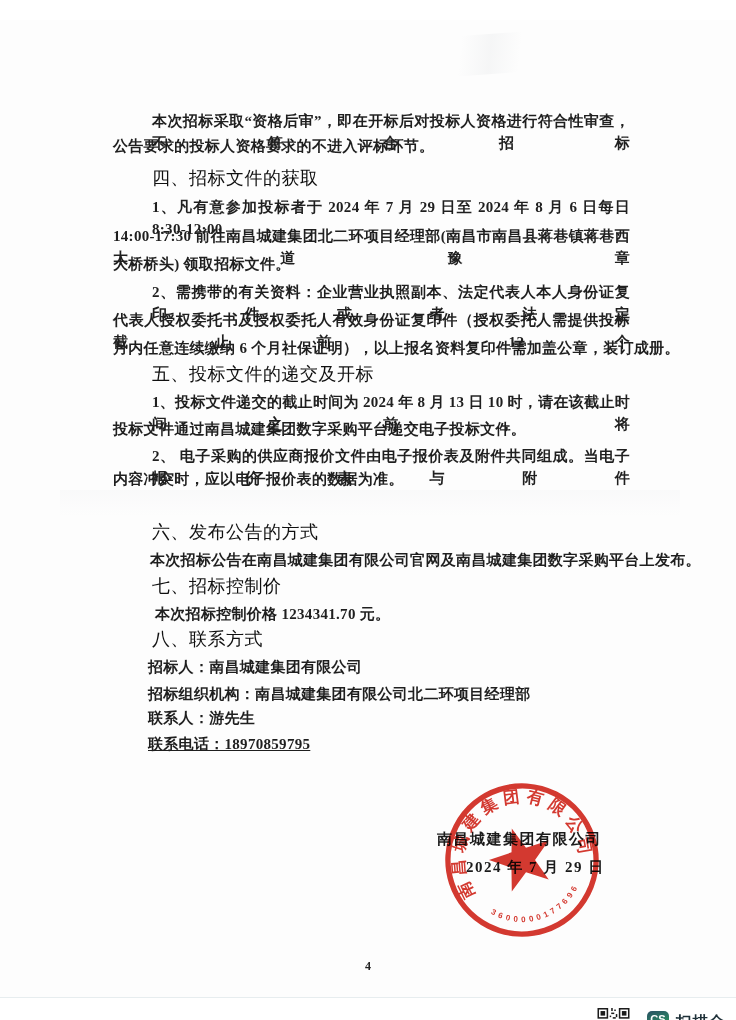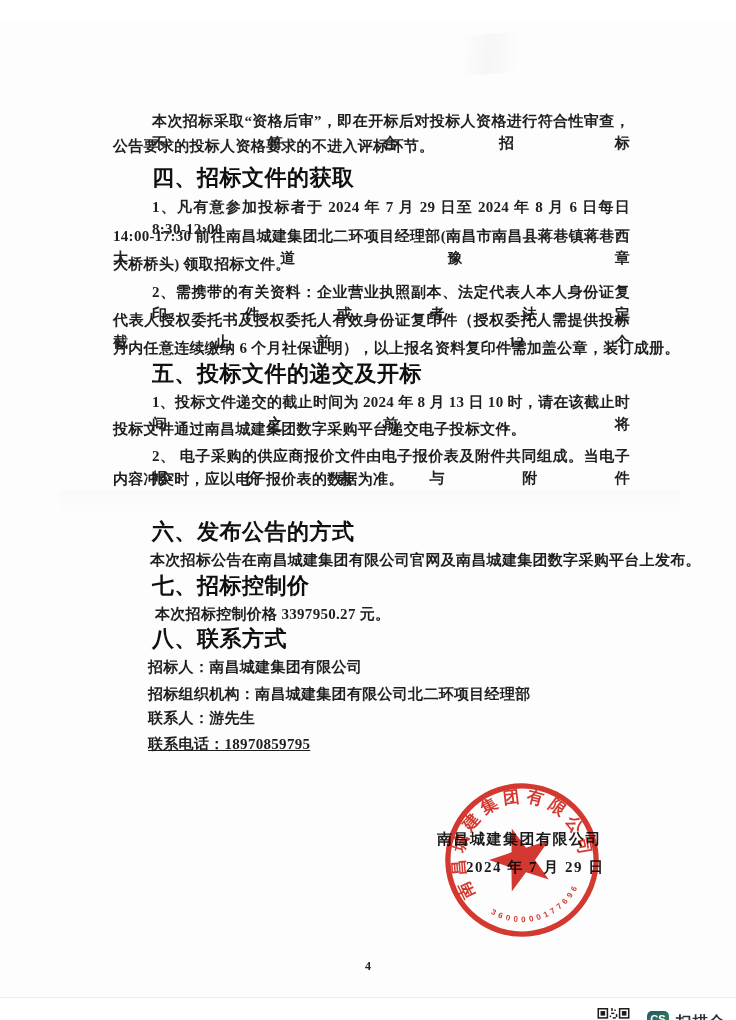--- a/index.html
+++ b/index.html
@@ -12,21 +12,21 @@
        transform:rotate(-4deg);}
   .artifact-band{position:absolute;left:60px;top:470px;width:620px;height:26px;
        background:linear-gradient(180deg,rgba(150,160,170,.04),rgba(0,0,0,0));}
   .page-edge{position:absolute;left:0;top:977px;width:736px;height:1px;background:#e7edef;}
   .page-below{position:absolute;left:0;top:978px;width:736px;height:42px;background:#ffffff;}
 
   
   .ln{position:absolute;font-size:15px;line-height:22px;color:#1f1f1f;font-weight:600;
       letter-spacing:.3px;white-space:nowrap;}
   .str{white-space:normal;text-align:justify;text-align-last:justify;text-justify:inter-character;}
-  .h{font-size:22px;font-weight:700;color:#101010;letter-spacing:.5px;}
+  .h{font-size:18px;font-weight:400;color:#101010;letter-spacing:.5px;}
 
   
   .seal{position:absolute;left:438px;top:756px;width:168px;height:168px;
         transform:rotate(-18deg);mix-blend-mode:multiply;opacity:.92;z-index:3;}
   .seal svg{width:100%;height:100%;}
   .seal-overlay{position:absolute;z-index:2;color:#1b1b1b;font-weight:600;white-space:nowrap;}
   .ov-company{left:437px;top:810px;font-size:15px;letter-spacing:1.5px;}
   .ov-date{left:466px;top:838px;font-size:15px;letter-spacing:1.5px;}
 
   .page-num{position:absolute;left:0;top:939px;width:736px;text-align:center;
@@ -62,21 +62,21 @@
     <div class="ln str" style="left:113px;top:289px;width:517px;">代表人授权委托书及授权委托人有效身份证复印件（授权委托人需提供投标截止前 12 个</div>
     <div class="ln" style="left:113px;top:317px;">月内任意连续缴纳 6 个月社保证明），以上报名资料复印件需加盖公章，装订成册。</div>
     <div class="ln h" style="left:152px;top:343px;">五、投标文件的递交及开标</div>
     <div class="ln str" style="left:152px;top:371px;width:478px;">1、投标文件递交的截止时间为 2024 年 8 月 13 日 10 时，请在该截止时间之前，将</div>
     <div class="ln" style="left:113px;top:398px;">投标文件通过南昌城建集团数字采购平台递交电子投标文件。</div>
     <div class="ln str" style="left:152px;top:425px;width:478px;">2、 电子采购的供应商报价文件由电子报价表及附件共同组成。当电子报价表与附件</div>
     <div class="ln" style="left:113px;top:448px;">内容冲突时，应以电子报价表的数据为准。</div>
     <div class="ln h" style="left:152px;top:501px;">六、发布公告的方式</div>
     <div class="ln" style="left:150px;top:529px;">本次招标公告在南昌城建集团有限公司官网及南昌城建集团数字采购平台上发布。</div>
     <div class="ln h" style="left:152px;top:555px;">七、招标控制价</div>
-    <div class="ln" style="left:155px;top:583px;">本次招标控制价格 3397950.27 元。</div>
+    <div class="ln" style="left:155px;top:583px;">本次招标控制价格 1234341.70 元。</div>
     <div class="ln h" style="left:152px;top:608px;">八、联系方式</div>
     <div class="ln" style="left:148px;top:636px;">招标人：南昌城建集团有限公司</div>
     <div class="ln" style="left:148px;top:663px;">招标组织机构：南昌城建集团有限公司北二环项目经理部</div>
     <div class="ln" style="left:148px;top:687px;">联系人：游先生</div>
     <div class="ln" style="left:148px;top:713px;text-decoration:underline;">联系电话：18970859795</div>
   </div>
 
   <div class="seal-overlay ov-company">南昌城建集团有限公司</div>
   <div class="seal-overlay ov-date">2024 年 7 月 29 日</div>
 

